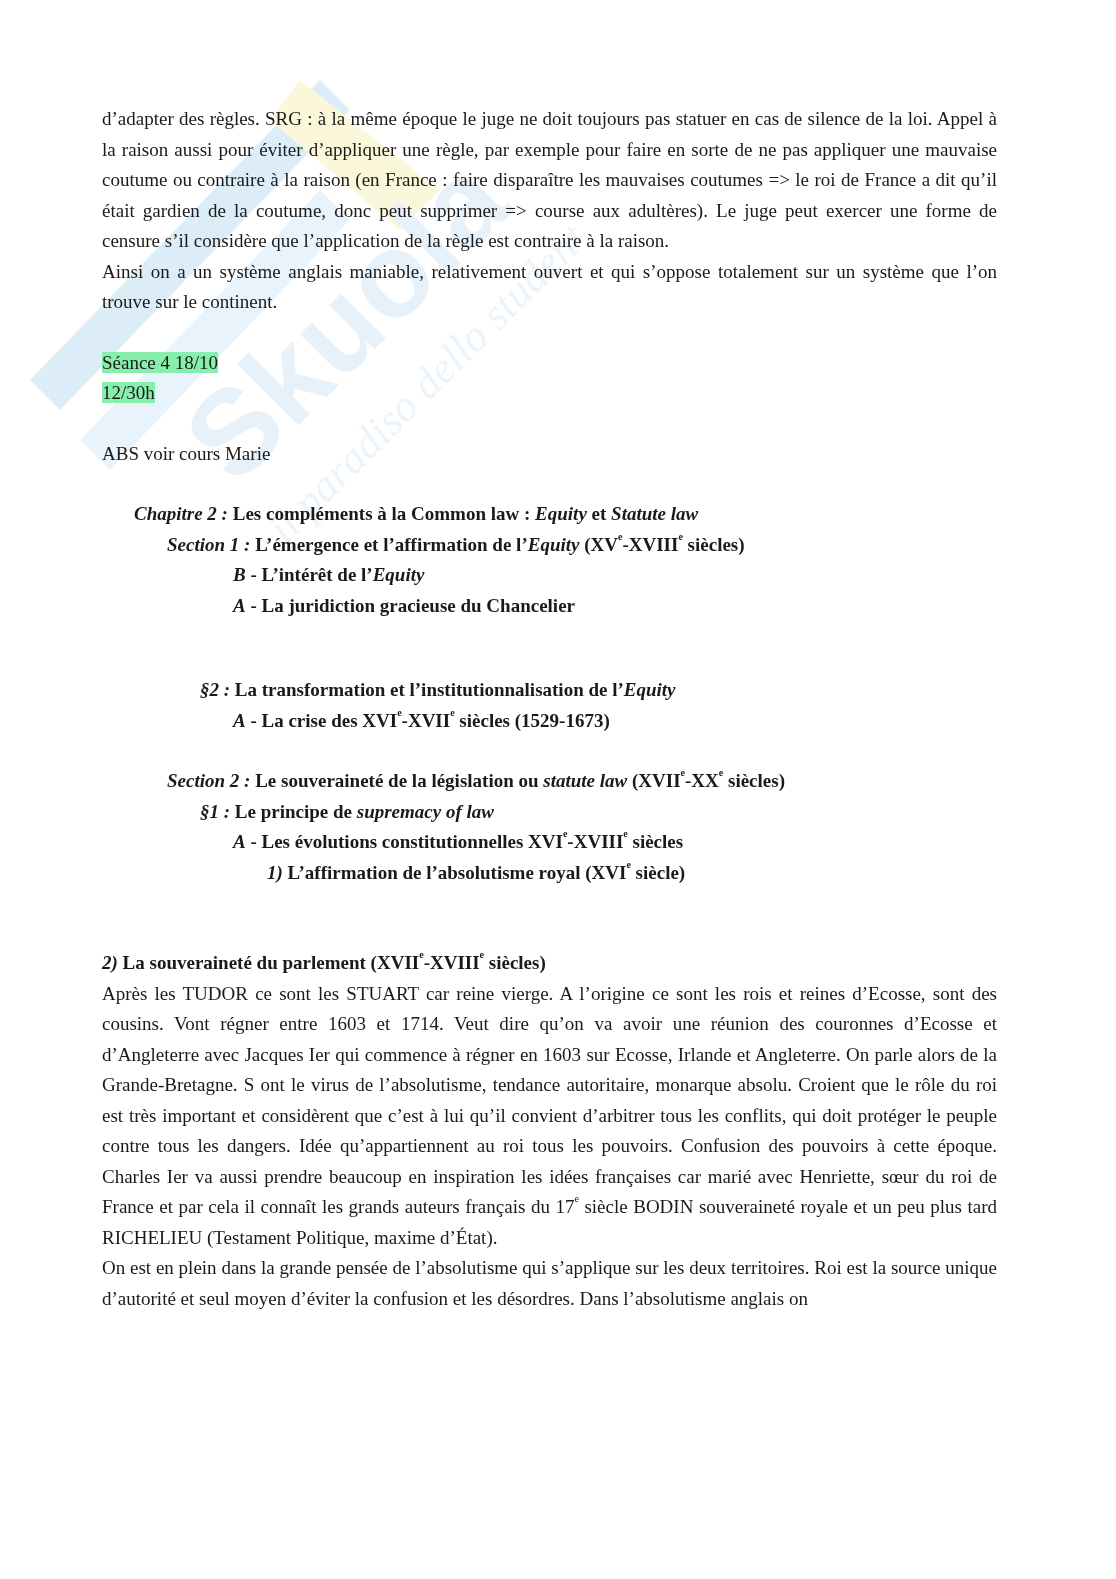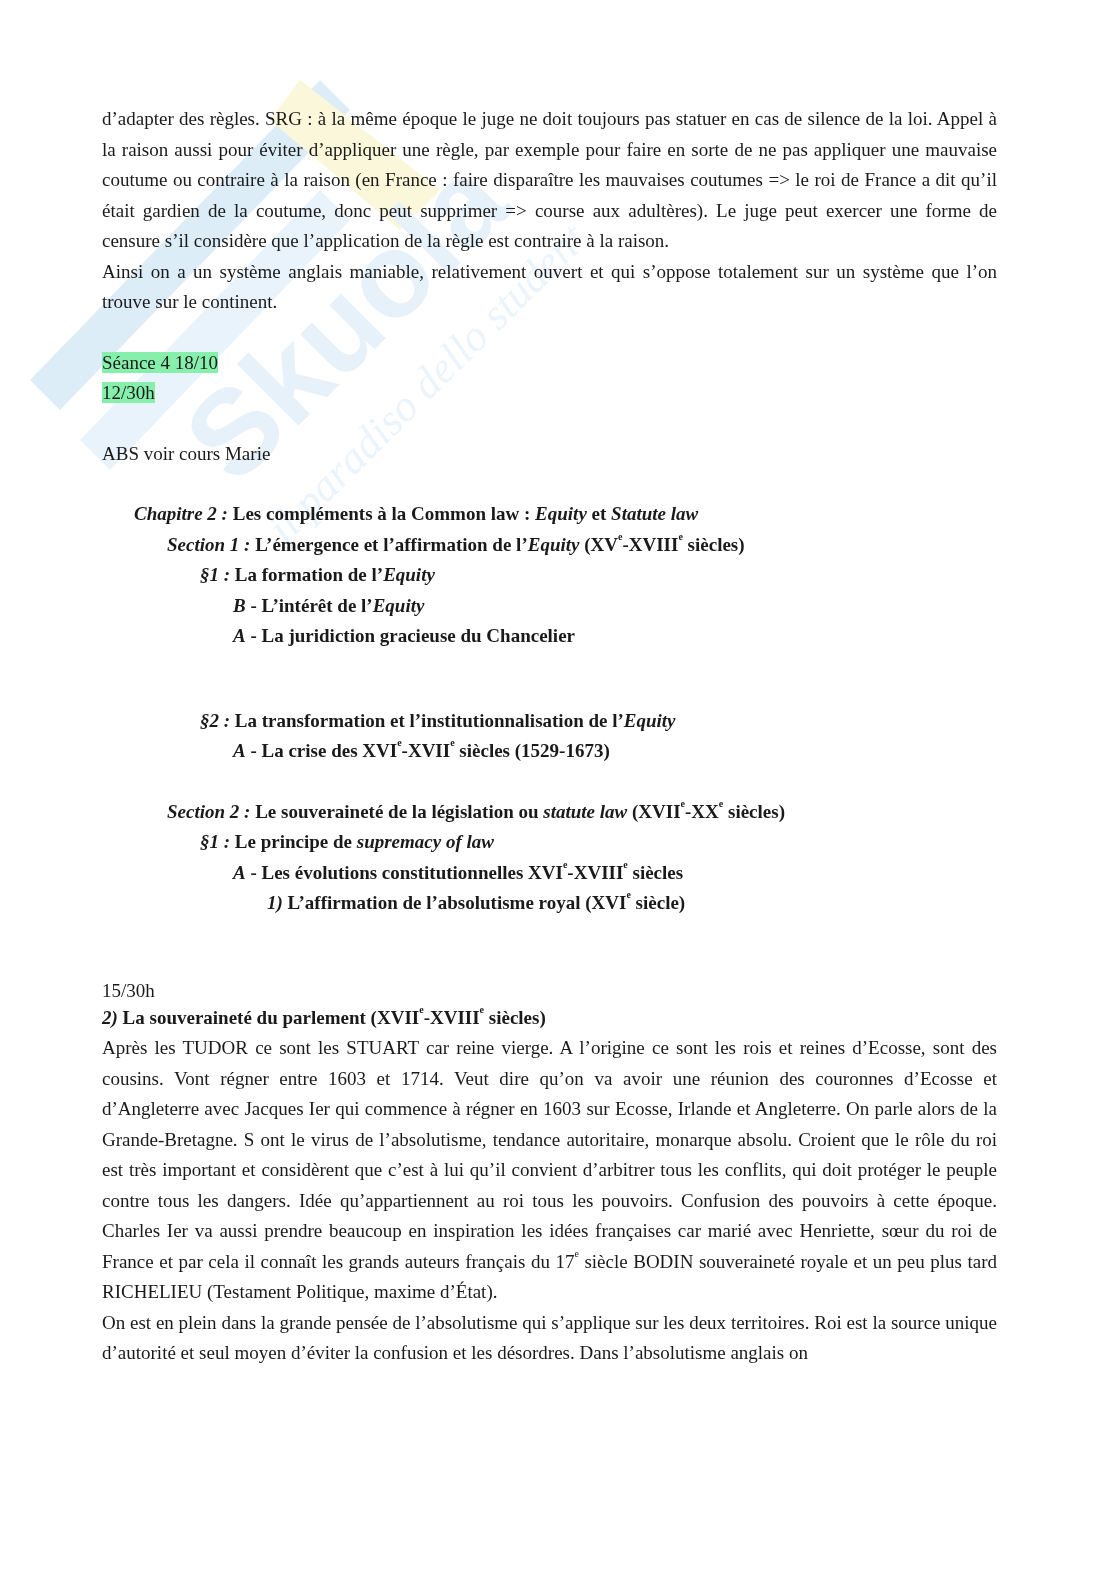--- a/index.html
+++ b/index.html
@@ -48,23 +48,20 @@
   <div class="p">ABS voir cours Marie</div>
   <div class="gap"></div>
 
   <div>
     <div class="outline l1">
       <i>Chapitre 2 :</i><span> Les compléments à la Common law : </span><i>Equity</i><span> et </span><i>Statute law</i>
     </div>
     <div class="outline l2">
       <i>Section 1 :</i><span> L’émergence et l’affirmation de l’</span><i>Equity</i><span> (XV</span><sup>e</sup><span>-XVIII</span><sup>e</sup><span> siècles)</span>
     </div>
-    <div class="outline l3">
-      <i>§1 :</i><span> La formation de l’</span><i>Equity</i>
-    </div>
     <div class="outline l4">
       <i>B</i><span> - L’intérêt de l’</span><i>Equity</i>
     </div>
     <div class="outline l4">
       <i>A</i><span> - La juridiction gracieuse du Chancelier</span>
     </div>
 
     <div style="height:54px"></div>
 
     <div class="outline l3">
@@ -86,21 +83,20 @@
       <i>A</i><span> - Les évolutions constitutionnelles XVI</span><sup>e</sup><span>-XVIII</span><sup>e</sup><span> siècles</span>
     </div>
     <div class="outline l5">
       <i>1)</i><span> L’affirmation de l’absolutisme royal (XVI</span><sup>e</sup><span> siècle)</span>
     </div>
   </div>
 
   <div class="gap"></div>
   <div class="gap"></div>
 
-  <div class="p tight">15/30h</div>
 
   <div class="outline">
     <i>2)</i><span> La souveraineté du parlement (XVII</span><sup>e</sup><span>-XVIII</span><sup>e</sup><span> siècles)</span>
   </div>
 
   <p class="p"><span>Après les TUDOR ce sont les STUART car reine vierge. A l’origine ce sont les rois et reines d’Ecosse, sont des cousins. Vont régner entre 1603 et 1714. Veut dire qu’on va avoir une réunion des couronnes d’Ecosse et d’Angleterre avec Jacques Ier qui commence à régner en 1603 sur Ecosse, Irlande et Angleterre. On parle alors de la Grande-Bretagne. S ont le virus de l’absolutisme, tendance autoritaire, monarque absolu. Croient que le rôle du roi est très important et considèrent que c’est à lui qu’il convient d’arbitrer tous les conflits, qui doit protéger le peuple contre tous les dangers. Idée qu’appartiennent au roi tous les pouvoirs. Confusion des pouvoirs à cette époque. Charles Ier va aussi prendre beaucoup en inspiration les idées françaises car marié avec Henriette, sœur du roi de France et par cela il connaît les grands auteurs français du 17</span><sup>e</sup><span> siècle BODIN souveraineté royale et un peu plus tard RICHELIEU (Testament Politique, maxime d’État).</span></p>
   <p class="p">On est en plein dans la grande pensée de l’absolutisme qui s’applique sur les deux territoires. Roi est la source unique d’autorité et seul moyen d’éviter la confusion et les désordres. Dans l’absolutisme anglais on</p>
 
 </div>
 

